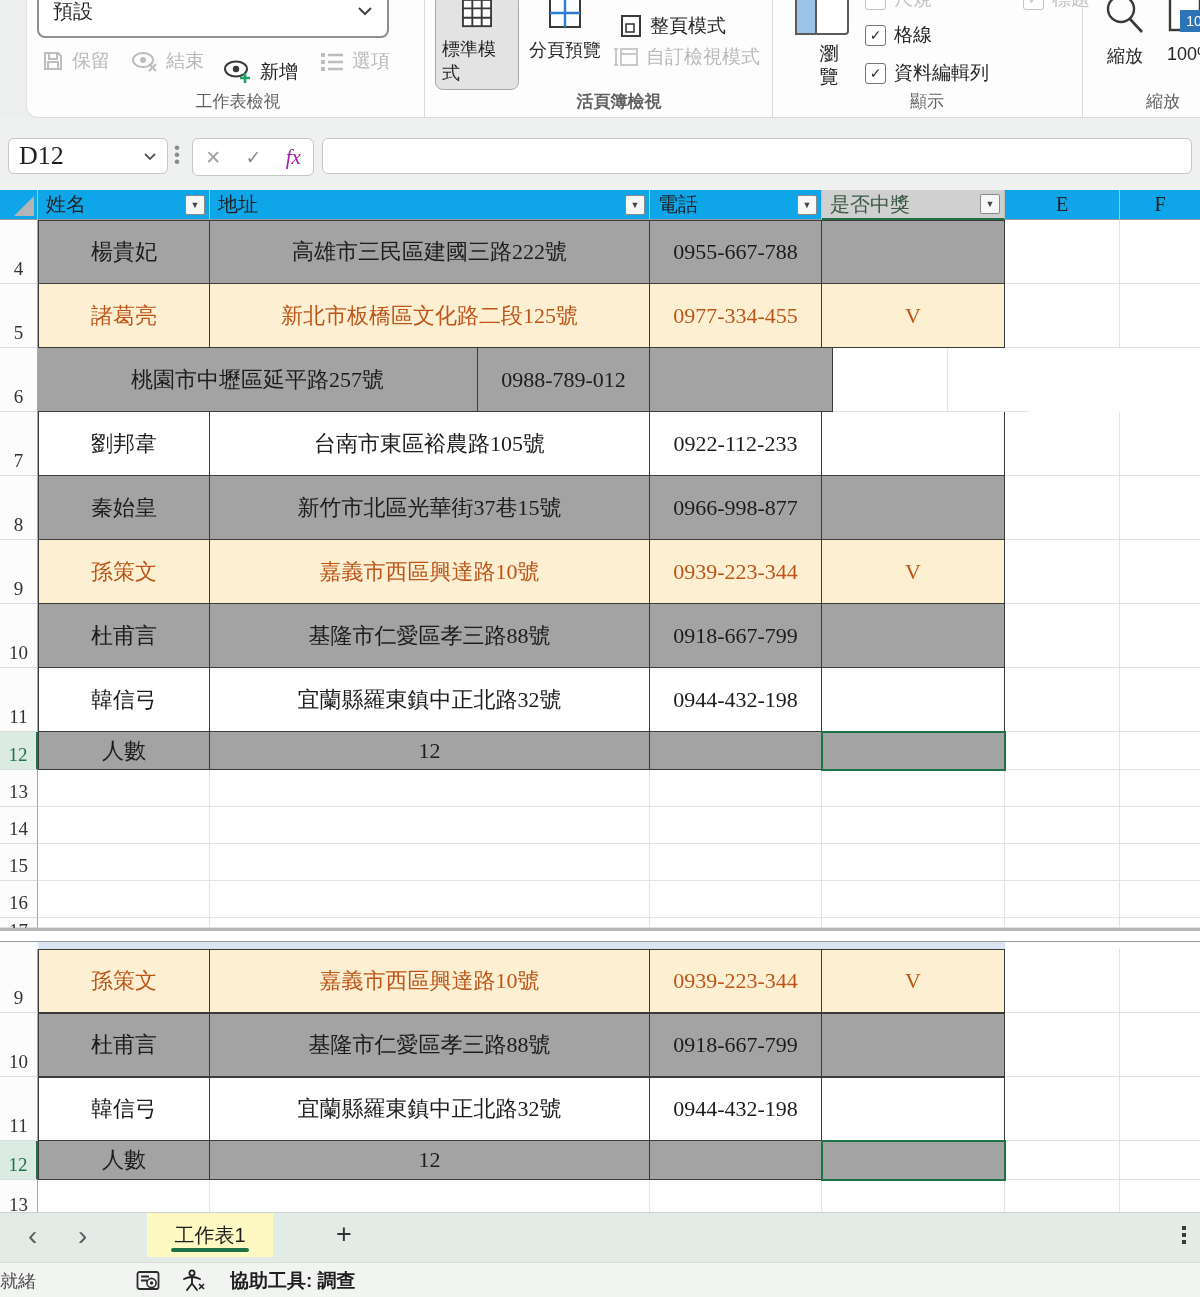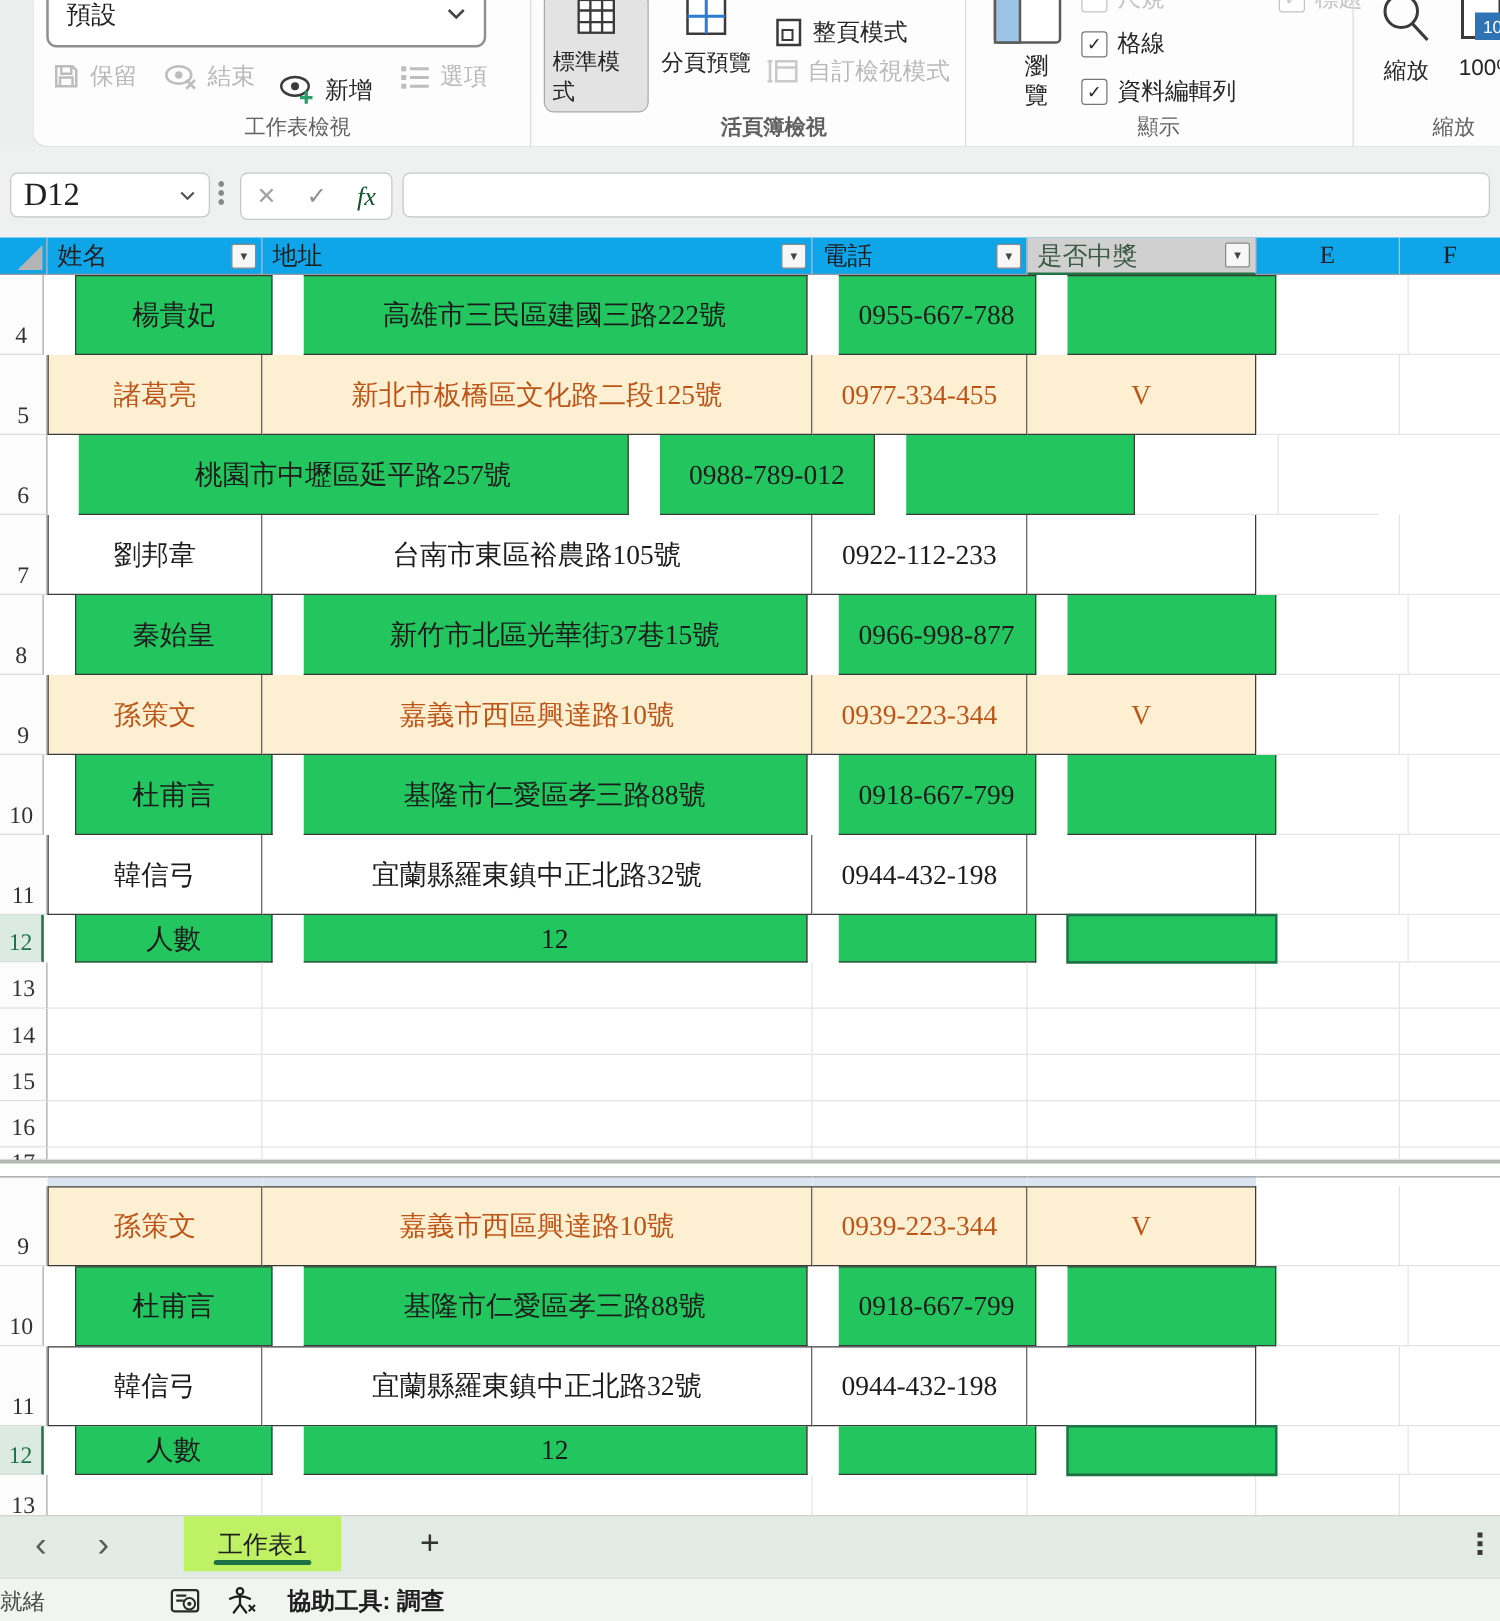--- a/index.html
+++ b/index.html
@@ -55,37 +55,37 @@
   .cA{width:172px;}.cB{width:440px;}.cC{width:172px;}.cD{width:183px;}.cE{width:115px;}.cF{width:80px;}
   .row{display:flex;}
   .r64{height:64px;}.r38{height:38px;}.r37{height:37px;}.r39{height:39px;}.r40{height:40px;}
   .rh{width:38px;box-sizing:border-box;border-right:1px solid #a7a7a7;border-bottom:1px solid #dcdcdc;
     display:flex;align-items:flex-end;justify-content:center;padding-bottom:3px;font-size:19px;color:#333;background:#fcfcfc;}
   .rh12{background:#dcebe2;color:#1e7346;border-right:2px solid #217346;}
   .cell{box-sizing:border-box;border-right:1px solid #3a3a3a;border-bottom:1px solid #3a3a3a;
     display:flex;align-items:center;justify-content:center;font-size:22px;color:#1c1c1c;}
   .bt .cell{border-top:1px solid #3a3a3a;}
   .bl{border-left:1px solid #3a3a3a;}
-  .blue .cell{background:#22c55e;margin-left:25px;}
+  .blue .cell{background:#a3a3a3;}
   .yellow .cell{background:#fdf0d2;color:#bd5418;}
   .whiter .cell{background:#ffffff;}
   .ef{box-sizing:border-box;border-bottom:1px solid #e4e4e4;}
   .ef.cE{border-right:1px solid #e4e4e4;}
   .g{box-sizing:border-box;border-right:1px solid #e4e4e4;border-bottom:1px solid #e4e4e4;}
   .sel{position:relative;outline:2px solid #1e7346;outline-offset:-1px;z-index:5;}
   .sepline{height:3px;background:#b4b9b4;}
   .gap{height:10px;background:#fff;}
   .sliver{display:flex;height:8px;}
   .sliver>div{box-sizing:border-box;border-top:1px solid #9a9a9a;}
   .sliver .b{background:#dbe5f1;}
 
   
   .tabbar{position:absolute;left:0;top:1212px;width:1200px;height:50px;background:#e2ebe5;border-top:1px solid #cdd4ce;}
   .nav{position:absolute;top:4px;font-size:28px;color:#5a5a5a;line-height:38px;}
-  .sheettab{position:absolute;left:147px;top:0;width:126px;height:44px;background:#bef264;
+  .sheettab{position:absolute;left:147px;top:0;width:126px;height:44px;background:#fef9c3;
     display:flex;align-items:center;justify-content:center;font-size:20px;color:#1f1f1f;}
   .sheettab .uline{position:absolute;left:24px;right:24px;bottom:5px;height:4px;background:#1e7346;border-radius:2px;}
   .addsheet{position:absolute;left:336px;top:6px;font-size:27px;color:#333;}
   .tdots{position:absolute;right:14px;top:13px;display:flex;flex-direction:column;gap:3px;}
   .tdots i{width:4px;height:4px;background:#3a3a3a;display:block;}
 
   
   .statusbar{position:absolute;left:0;top:1262px;width:1200px;height:35px;background:#f1f4f1;border-top:1px solid #d6dcd6;
     display:flex;align-items:center;font-size:18px;color:#4a4a4a;}
   .statusbar .acc{font-size:19px;color:#1f1f1f;font-weight:bold;}
@@ -223,21 +223,21 @@
     <div class="namebox">
       <span>D12</span>
       <svg width="14" height="9" viewBox="0 0 14 9">
           <polyline points="2,2 7,7 12,2" fill="none" stroke="#555" stroke-width="1.8"></polyline>
         </svg>
     </div>
     <div class="fdots">•<br>•<br>•</div>
     <div class="fxbox">
       <span style="color:#a3a3a3;font-size:19px;">✕</span>
       <span style="color:#8d8d8d;font-size:19px;">✓</span>
-      <i class="serif" style="font-size:21px;color:#14532d;">fx</i>
+      <i class="serif" style="font-size:21px;color:#a21caf;">fx</i>
     </div>
     <div class="finput"></div>
   </div>
 
   <div class="grid">
 
     <div class="hrow">
       <div class="corner">
           <div class="tri"></div>
         </div>

